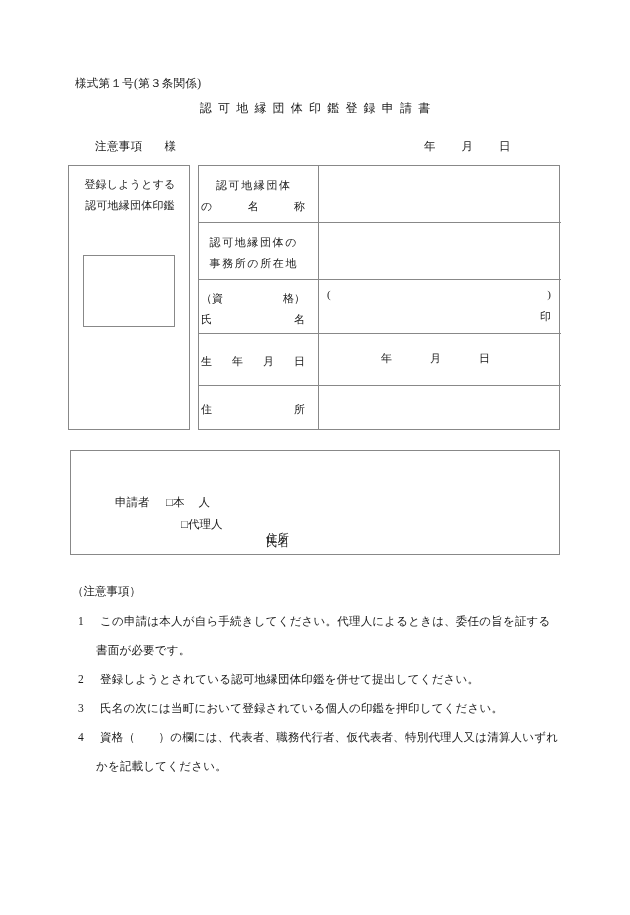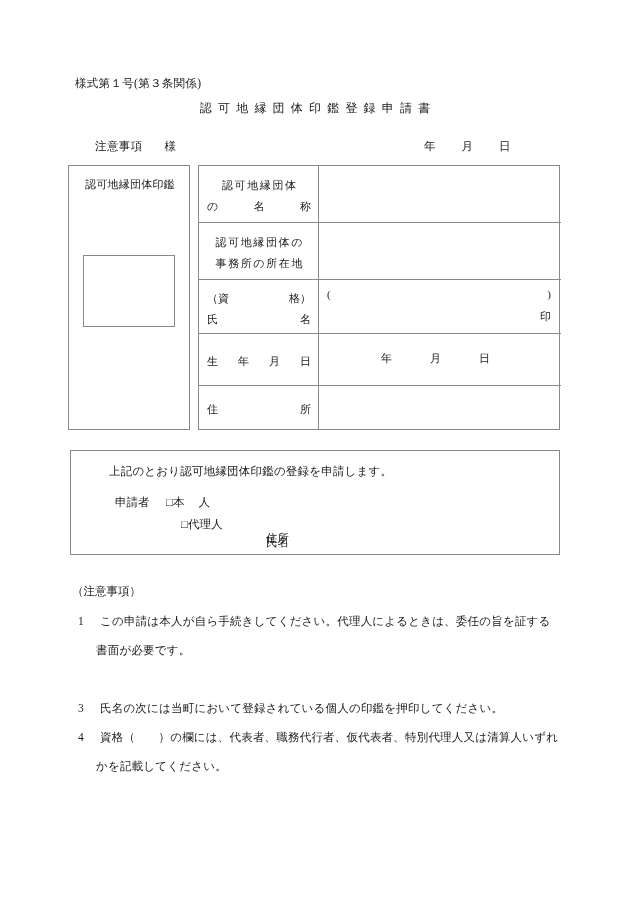--- a/index.html
+++ b/index.html
@@ -119,21 +119,21 @@
     width: 120px;
     height: 100%;
     box-sizing: border-box;
     border-right: 1px solid #888;
     font-size: 11px;
     line-height: 21px;
     color: #1a1a1a;
   }
   .mt-label .lbl-line {
     position: absolute;
-    left: 8px;
+    left: 2px;
     width: 104px;
     display: flex;
     justify-content: space-between;
     white-space: nowrap;
   }
   .mt-label .lbl-line.center {
     display: block;
     text-align: center;
     letter-spacing: 1.6px;
     text-indent: 1.6px;
@@ -291,20 +291,21 @@
   <div class="addressee">
     <span>注意事項</span><span class="sama">様</span>
   </div>
 
   <div class="date-line">
     <span>年</span><span>月</span><span>日</span>
   </div>
 
   <div class="seal-box">
     <div class="seal-caption">
+      <div>登録しようとする</div>
       <div>認可地縁団体印鑑</div>
     </div>
     <div class="seal-inner"></div>
   </div>
 
   <div class="main-table">
 
     <div class="mt-row" id="row-name">
       <div class="mt-label">
         <div class="lbl-line center lbl-name-1">認可地縁団体</div>
@@ -365,37 +366,39 @@
           <span>住</span>
           <span>所</span>
         </div>
       </div>
       <div class="mt-value"></div>
     </div>
 
   </div>
 
   <div class="decl-box">
-    <div class="decl-sentence">上記のとおり認可地縁団体印鑑の登録を申請します。</div>
     <div class="decl-applicant-label">申請者</div>
     <div class="decl-cb1">
       <span>□本</span><span class="gap"></span><span>人</span>
     </div>
     <div class="decl-cb2">□代理人</div>
     <div class="decl-addr">住所</div>
     <div class="decl-name">氏名</div>
   </div>
 
   <div class="notes-title">（注意事項）</div>
 
   <div class="note" id="note-1">
     <span class="num">1</span><span>この申請は本人が自ら手続きしてください。代理人によるときは、委任の旨を証する</span>
   </div>
   <div class="note-cont" id="note-1-cont">書面が必要です。</div>
 
+  <div class="note" id="note-2">
+    <span class="num">2</span><span>登録しようとされている認可地縁団体印鑑を併せて提出してください。</span>
+  </div>
 
   <div class="note" id="note-3">
     <span class="num">3</span><span>氏名の次には当町において登録されている個人の印鑑を押印してください。</span>
   </div>
 
   <div class="note" id="note-4">
     <span class="num">4</span><span>資格（　　）の欄には、代表者、職務代行者、仮代表者、特別代理人又は清算人いずれ</span>
   </div>
   <div class="note-cont" id="note-4-cont">かを記載してください。</div>
 

